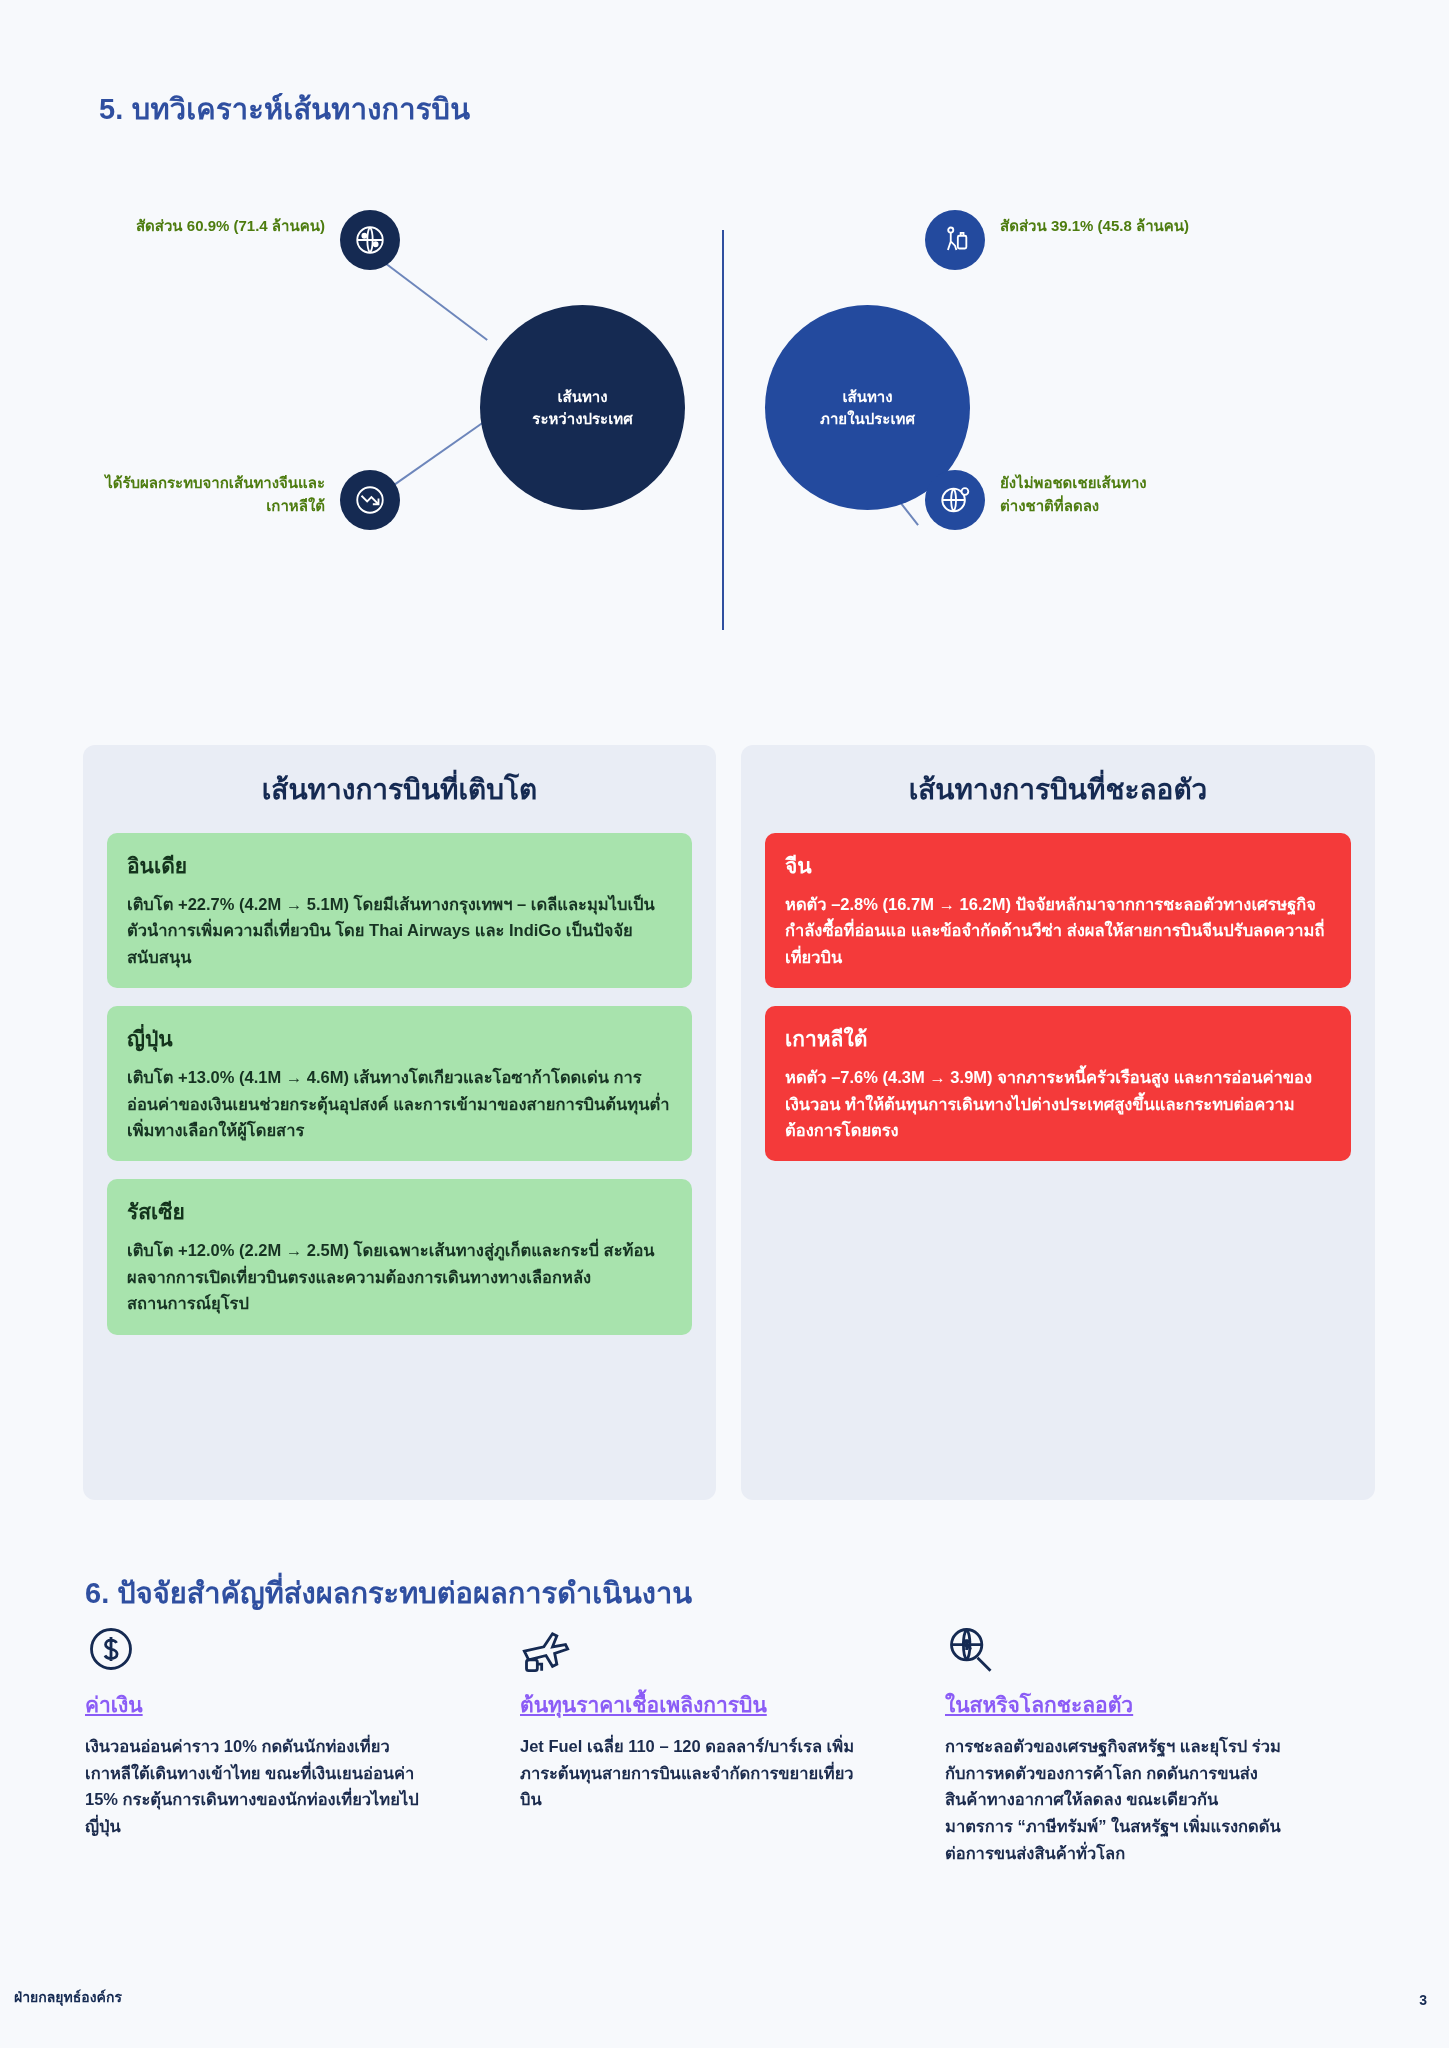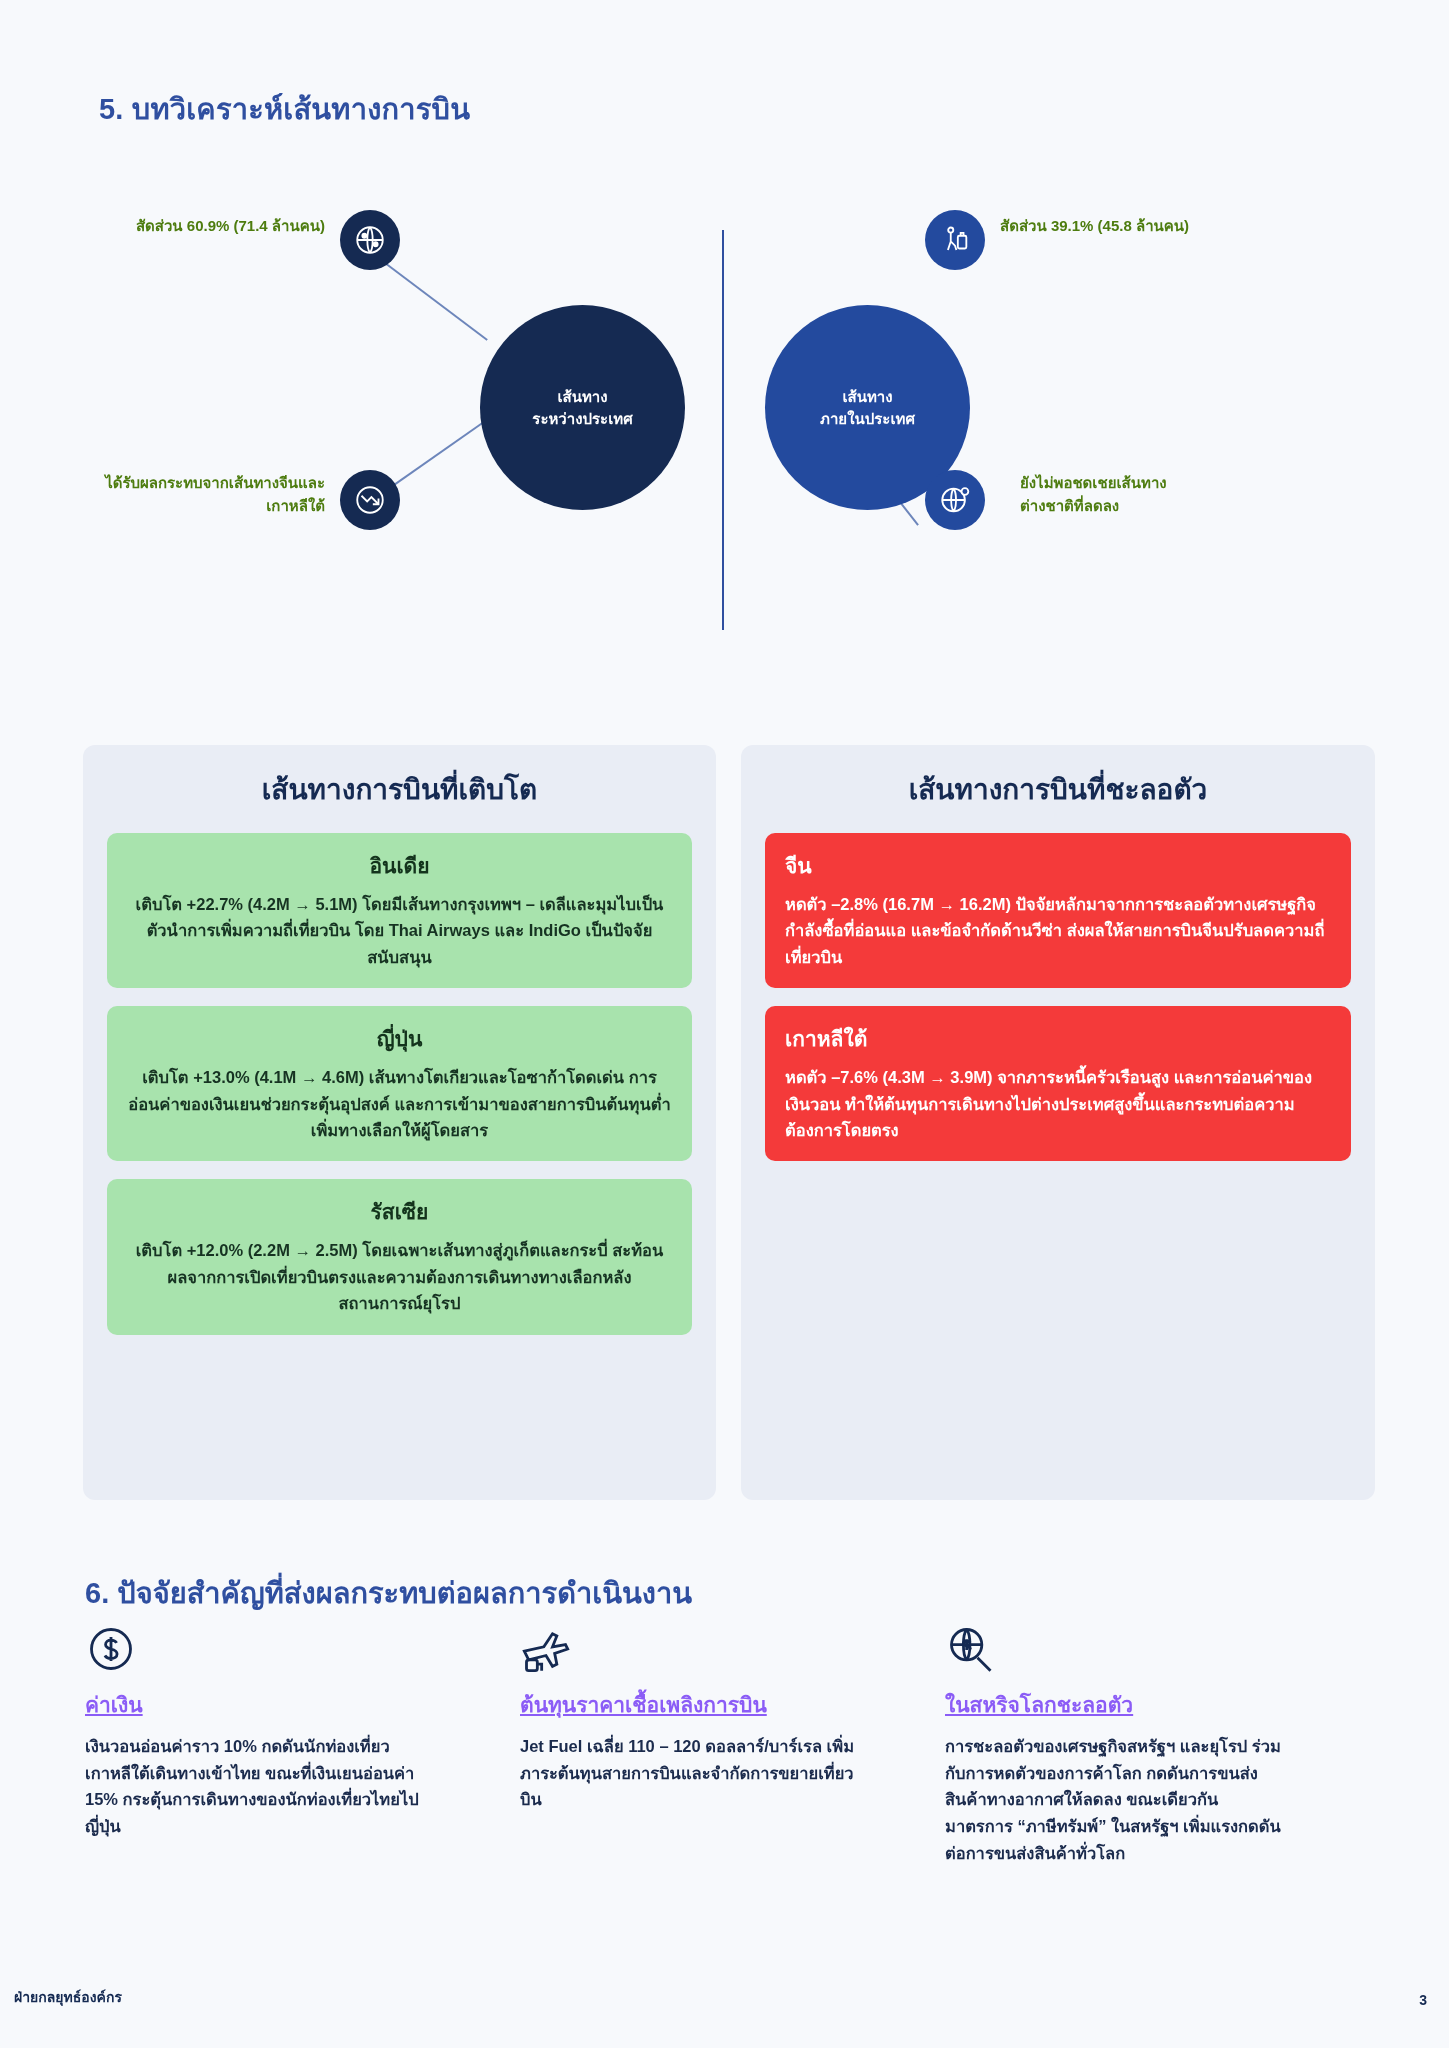--- a/index.html
+++ b/index.html
@@ -106,21 +106,21 @@
     font-size: 28px;
     font-weight: bold;
     color: #152a52;
     margin-bottom: 22px;
   }
   .card {
     border-radius: 10px;
     padding: 16px 20px 18px 20px;
     margin-bottom: 18px;
   }
-  .card-green { background: #a8e3ad; text-align: center; }
+  .card-green { background: #a8e3ad; }
   .card-red   { background: #f43a3a; }
   .card-head {
     font-size: 21px;
     font-weight: bold;
     margin-bottom: 9px;
   }
   .card-green .card-head { color: #13331c; }
   .card-red .card-head { color: #ffffff; }
   .card-body {
     font-size: 16.5px;
@@ -248,21 +248,21 @@
     </div>
     <div class="label" style="left:915px; top:25px; width:330px;">สัดส่วน 39.1% (45.8 ล้านคน)</div>
 
     <div class="node node-blue" style="left:840px; top:280px;">
       <svg viewBox="0 0 24 24" fill="none" stroke="#ffffff" stroke-width="1.3">
         <circle cx="11" cy="12" r="8"></circle>
         <path d="M3 12h16M11 4c2.3 3 2.3 13 0 16M11 4c-2.3 3-2.3 13 0 16"></path>
         <circle cx="19" cy="6" r="2.4" fill="#234a9e"></circle>
       </svg>
     </div>
-    <div class="label" style="left:915px; top:282px; width:330px;margin-left:20px;">
+    <div class="label" style="left:915px; top:282px; width:330px;">
       <div>ยังไม่พอชดเชยเส้นทาง</div>
       <div>ต่างชาติที่ลดลง</div>
     </div>
   </div>
 
   <div class="panels">
 
     <div class="panel panel-left">
       <div class="panel-title">เส้นทางการบินที่เติบโต</div>
 

